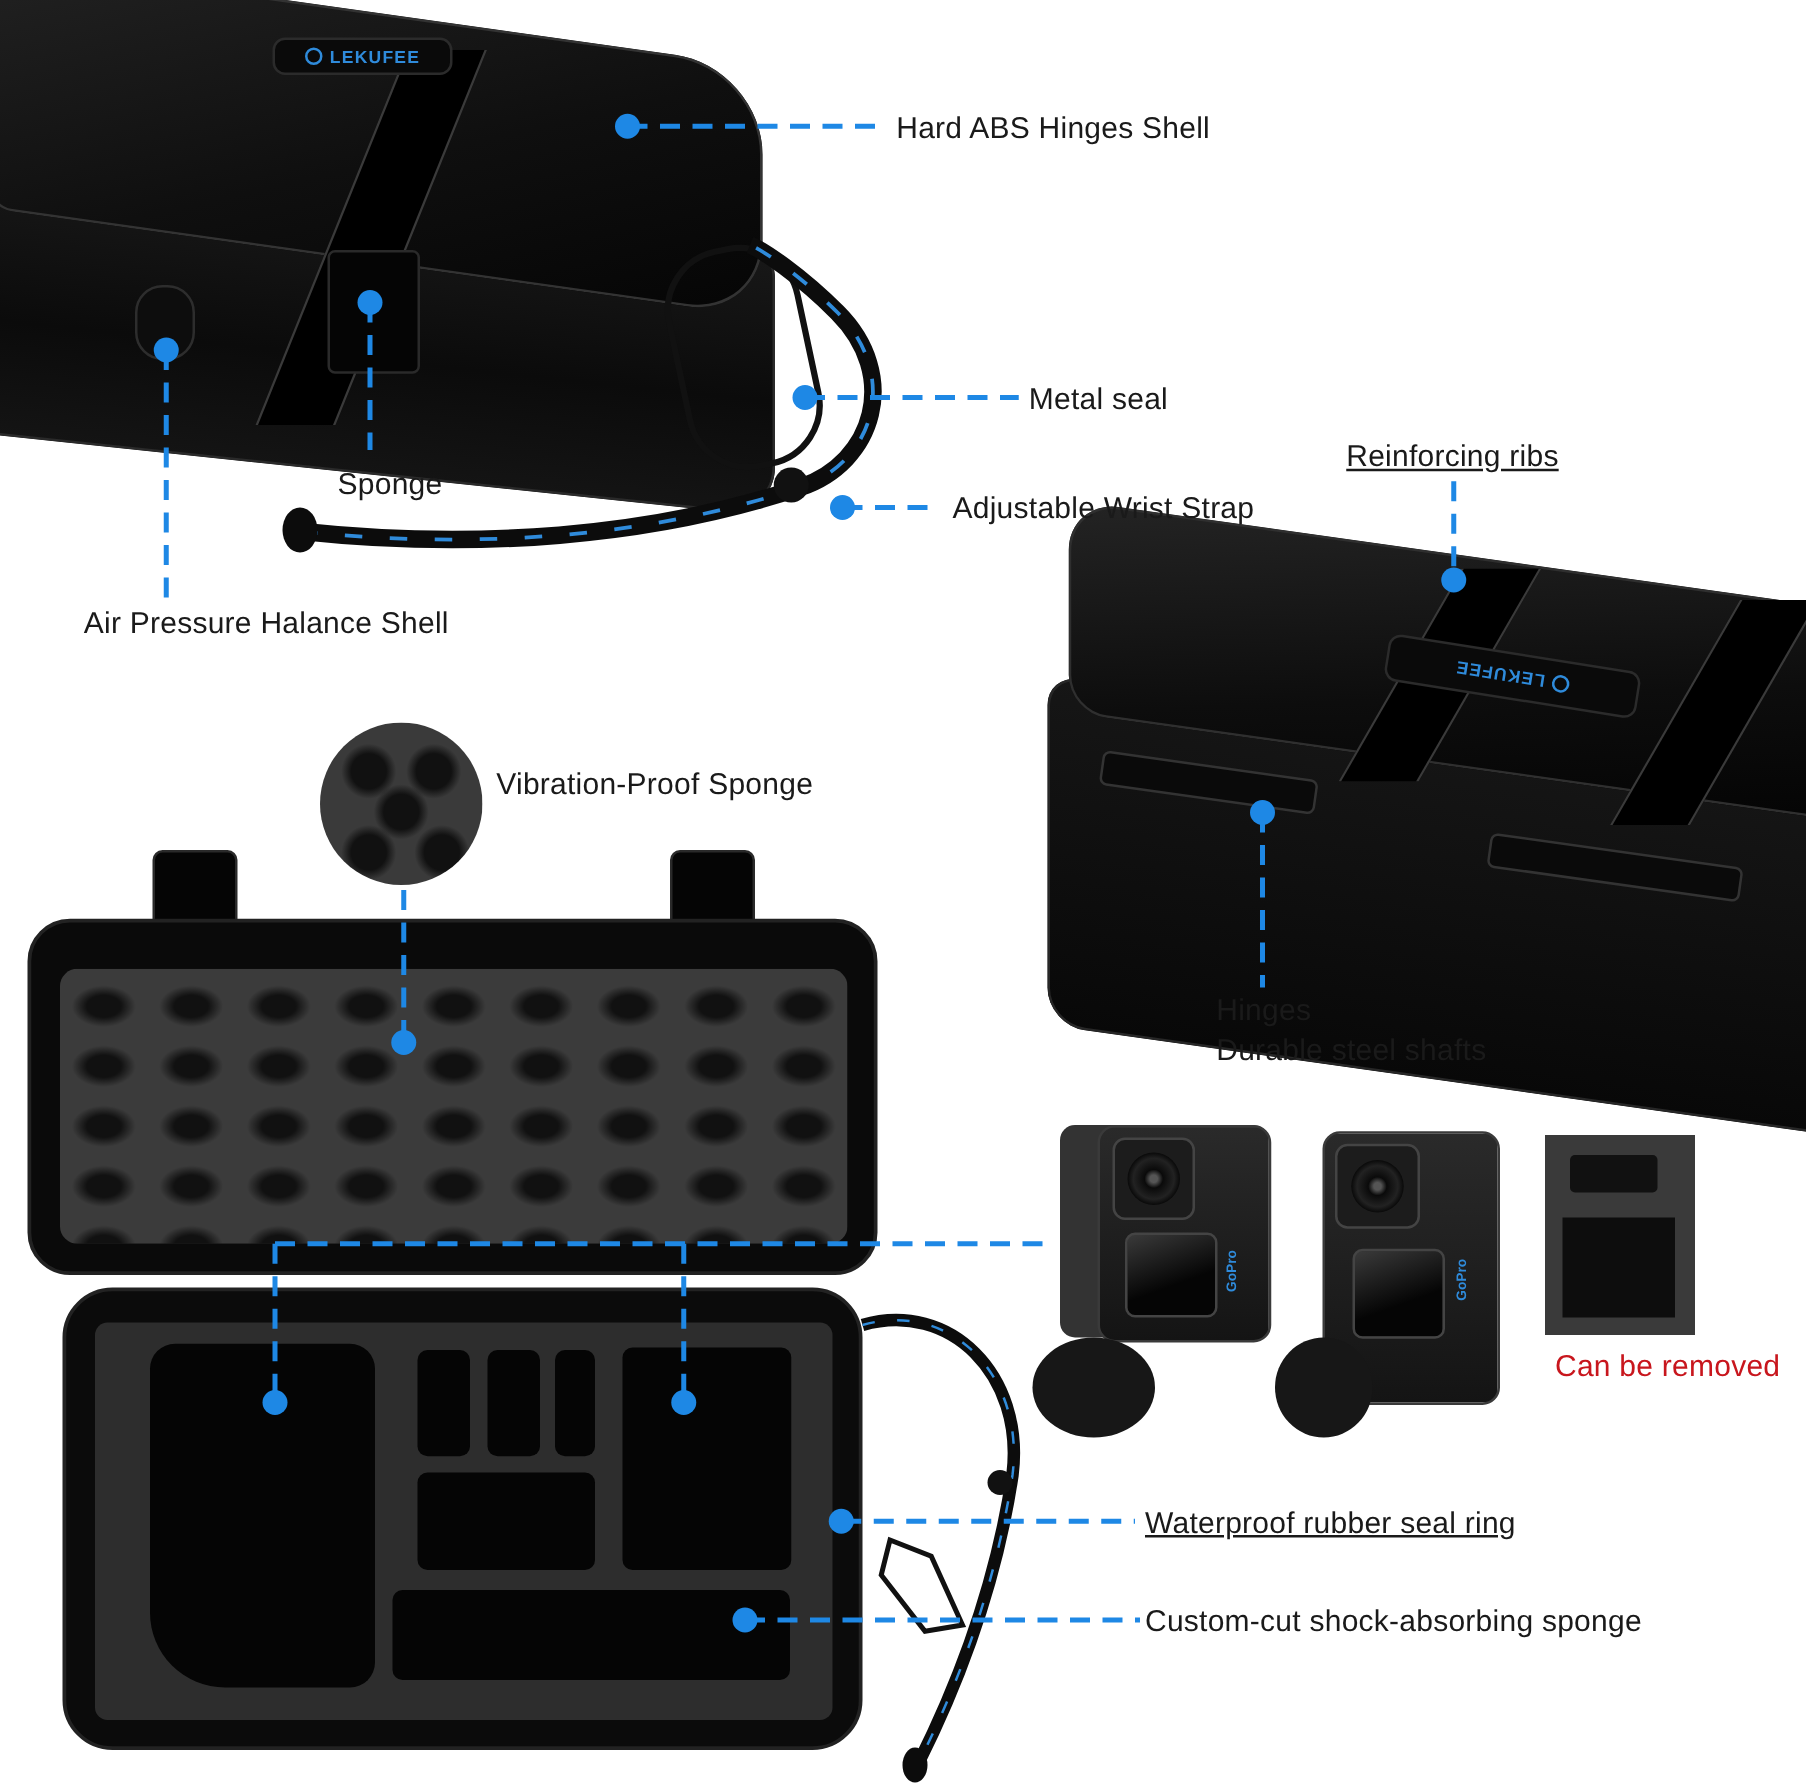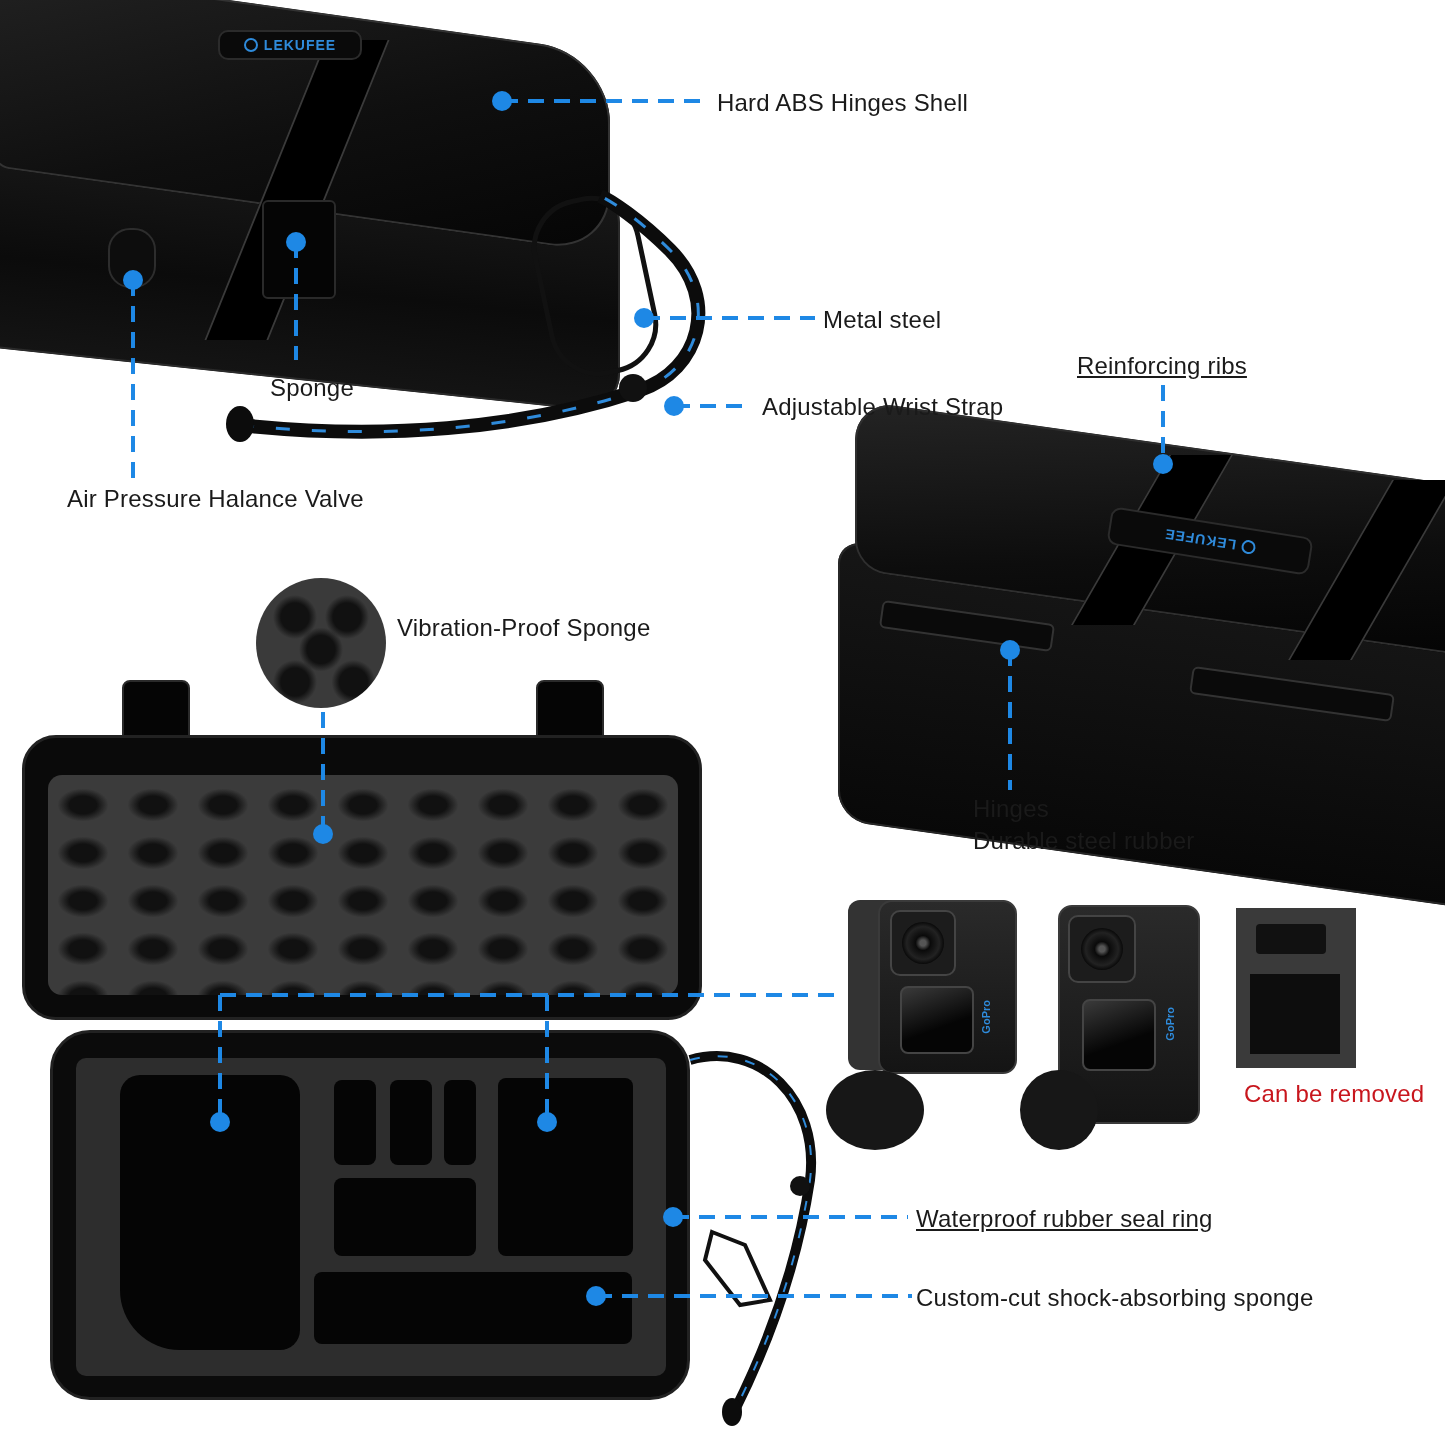--- a/index.html
+++ b/index.html
@@ -232,22 +232,22 @@
     <circle cx="323" cy="834" r="10"></circle>
     <circle cx="220" cy="1122" r="10"></circle>
     <circle cx="547" cy="1122" r="10"></circle>
     <circle cx="673" cy="1217" r="10"></circle>
     <circle cx="596" cy="1296" r="10"></circle>
   </g>
 </svg>
 
 <div class="label" style="left:717px;top:87px;">Hard ABS Hinges Shell</div>
 <div class="label" style="left:270px;top:372px;">Sponge</div>
-<div class="label" style="left:67px;top:483px;">Air Pressure Halance Valve</div>
-<div class="label" style="left:823px;top:304px;">Metal steel</div>
+<div class="label" style="left:67px;top:483px;">Air Pressure Halance Shell</div>
+<div class="label" style="left:823px;top:304px;">Metal seal</div>
 <div class="label" style="left:762px;top:391px;">Adjustable Wrist Strap</div>
 <div class="label" style="left:1077px;top:350px;text-decoration:underline;">Reinforcing ribs</div>
 <div class="label" style="left:973px;top:793px;">Hinges</div>
-<div class="label" style="left:973px;top:825px;">Durable steel rubber</div>
+<div class="label" style="left:973px;top:825px;">Durable steel shafts</div>
 <div class="label" style="left:397px;top:596px;margin-top:16px;">Vibration-Proof Sponge</div>
 <div class="label red" style="left:1216px;top:1078px;margin-left:28px;">Can be removed</div>
 <div class="label" style="left:916px;top:1203px;text-decoration:underline;">Waterproof rubber seal ring</div>
 <div class="label" style="left:916px;top:1282px;">Custom-cut shock-absorbing sponge</div>
 
 </body></html>

